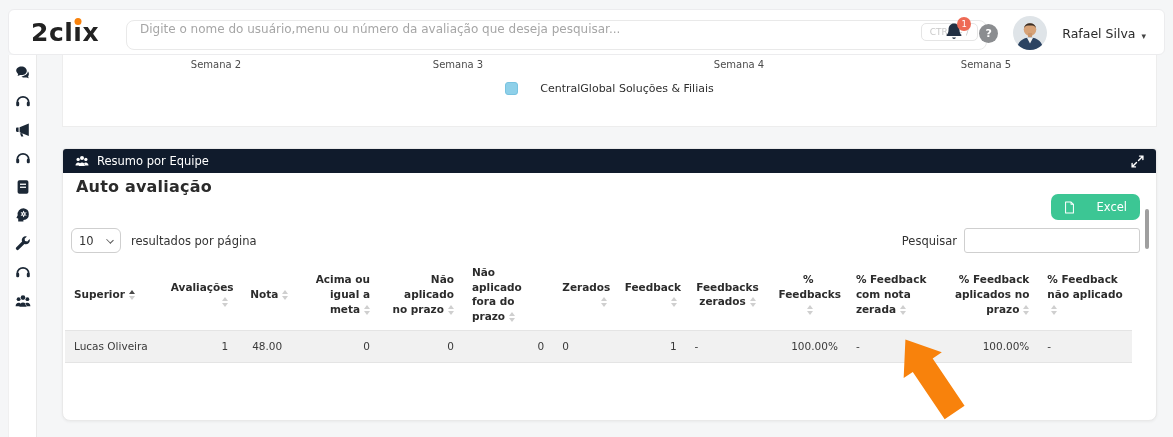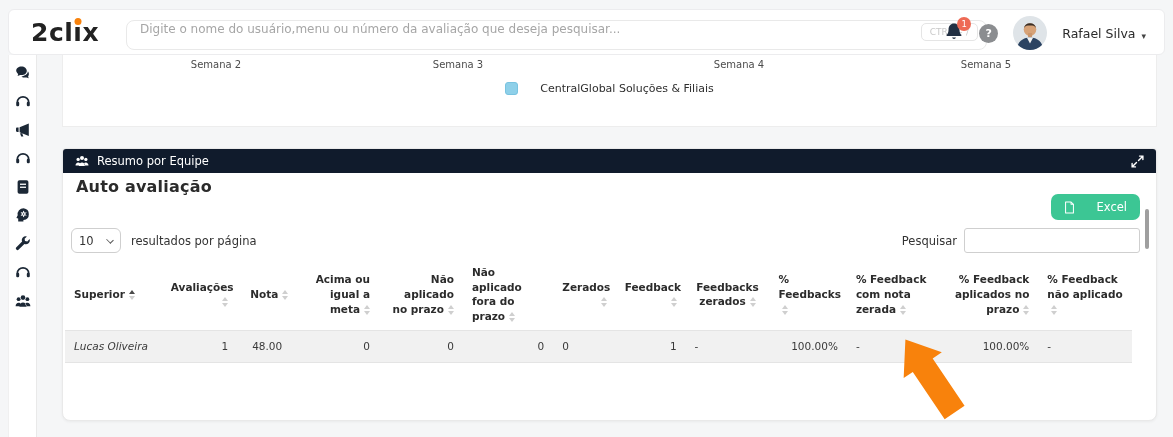--- a/index.html
+++ b/index.html
@@ -291,41 +291,41 @@
                   <i class="dn"></i>
                 </span></th>
               <th style="text-align: right;"><span>Feedback</span><span class="sort">
                   <i class="up"></i>
                   <i class="dn"></i>
                 </span></th>
               <th style="text-align: center;"><span>Feedbacks zerados</span><span class="sort">
                   <i class="up"></i>
                   <i class="dn"></i>
                 </span></th>
-              <th style="text-align: left;"><span>% Feedbacks</span><span class="sort">
+              <th style="text-align: center;"><span>% Feedbacks</span><span class="sort">
                   <i class="up"></i>
                   <i class="dn"></i>
                 </span></th>
               <th style="text-align: left;"><span>% Feedback com nota zerada</span><span class="sort">
                   <i class="up"></i>
                   <i class="dn"></i>
                 </span></th>
               <th style="text-align: right;"><span>% Feedback aplicados no prazo</span><span class="sort">
                   <i class="up"></i>
                   <i class="dn"></i>
                 </span></th>
               <th style="text-align: left;"><span>% Feedback não aplicado</span><span class="sort">
                   <i class="up"></i>
                   <i class="dn"></i>
                 </span></th>
             </tr>
           </thead>
         <tbody>
             <tr>
-              <td style="text-align: left; font-style: italic;">Lucas Oliveira</td>
+              <td style="text-align: left;">Lucas Oliveira</td>
               <td style="text-align: right;">1</td>
               <td style="text-align: center;">48.00</td>
               <td style="text-align: right;">0</td>
               <td style="text-align: right;">0</td>
               <td style="text-align: right;">0</td>
               <td style="text-align: left;">0</td>
               <td style="text-align: right;">1</td>
               <td style="text-align: left;">-</td>
               <td style="text-align: right;">100.00%</td>
               <td style="text-align: left;">-</td>

